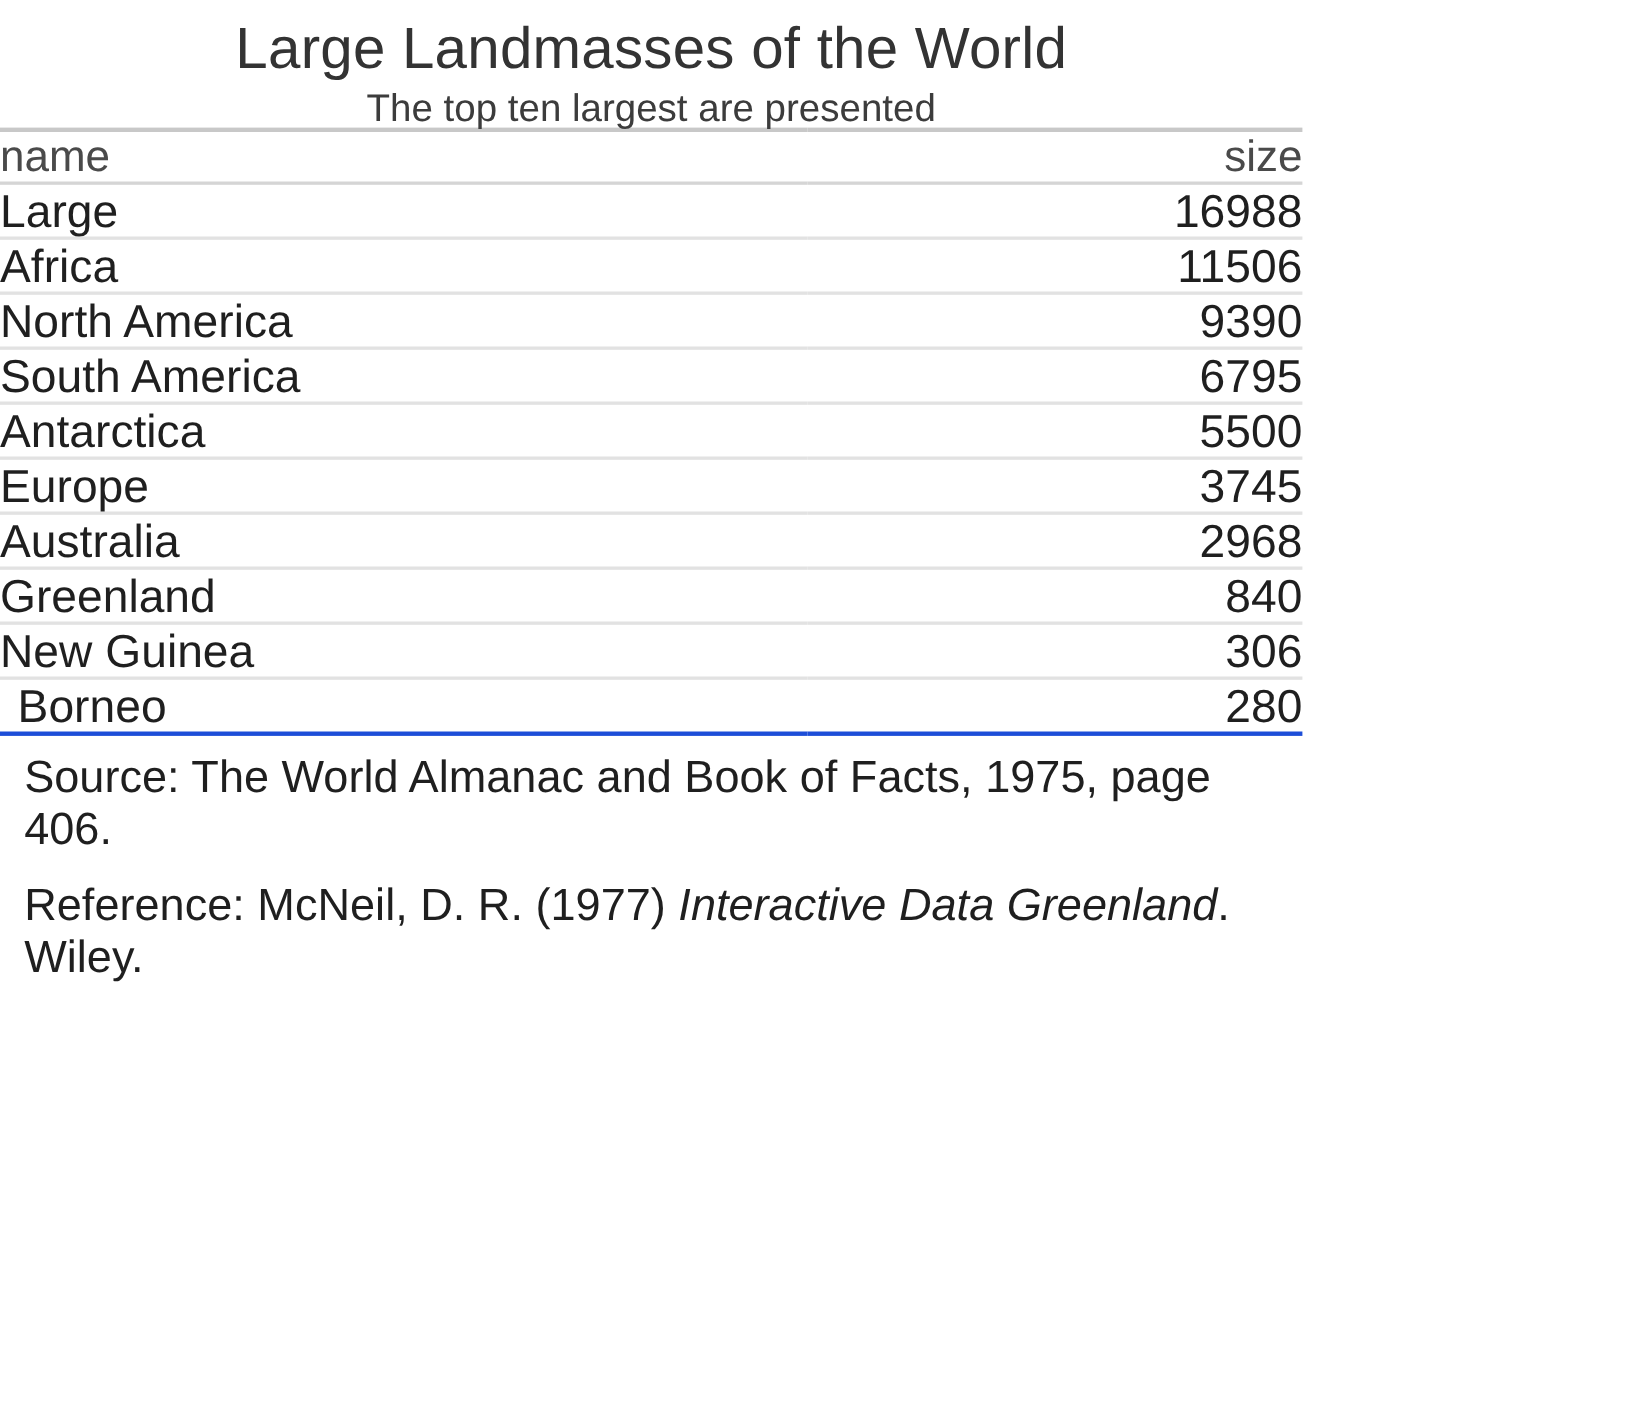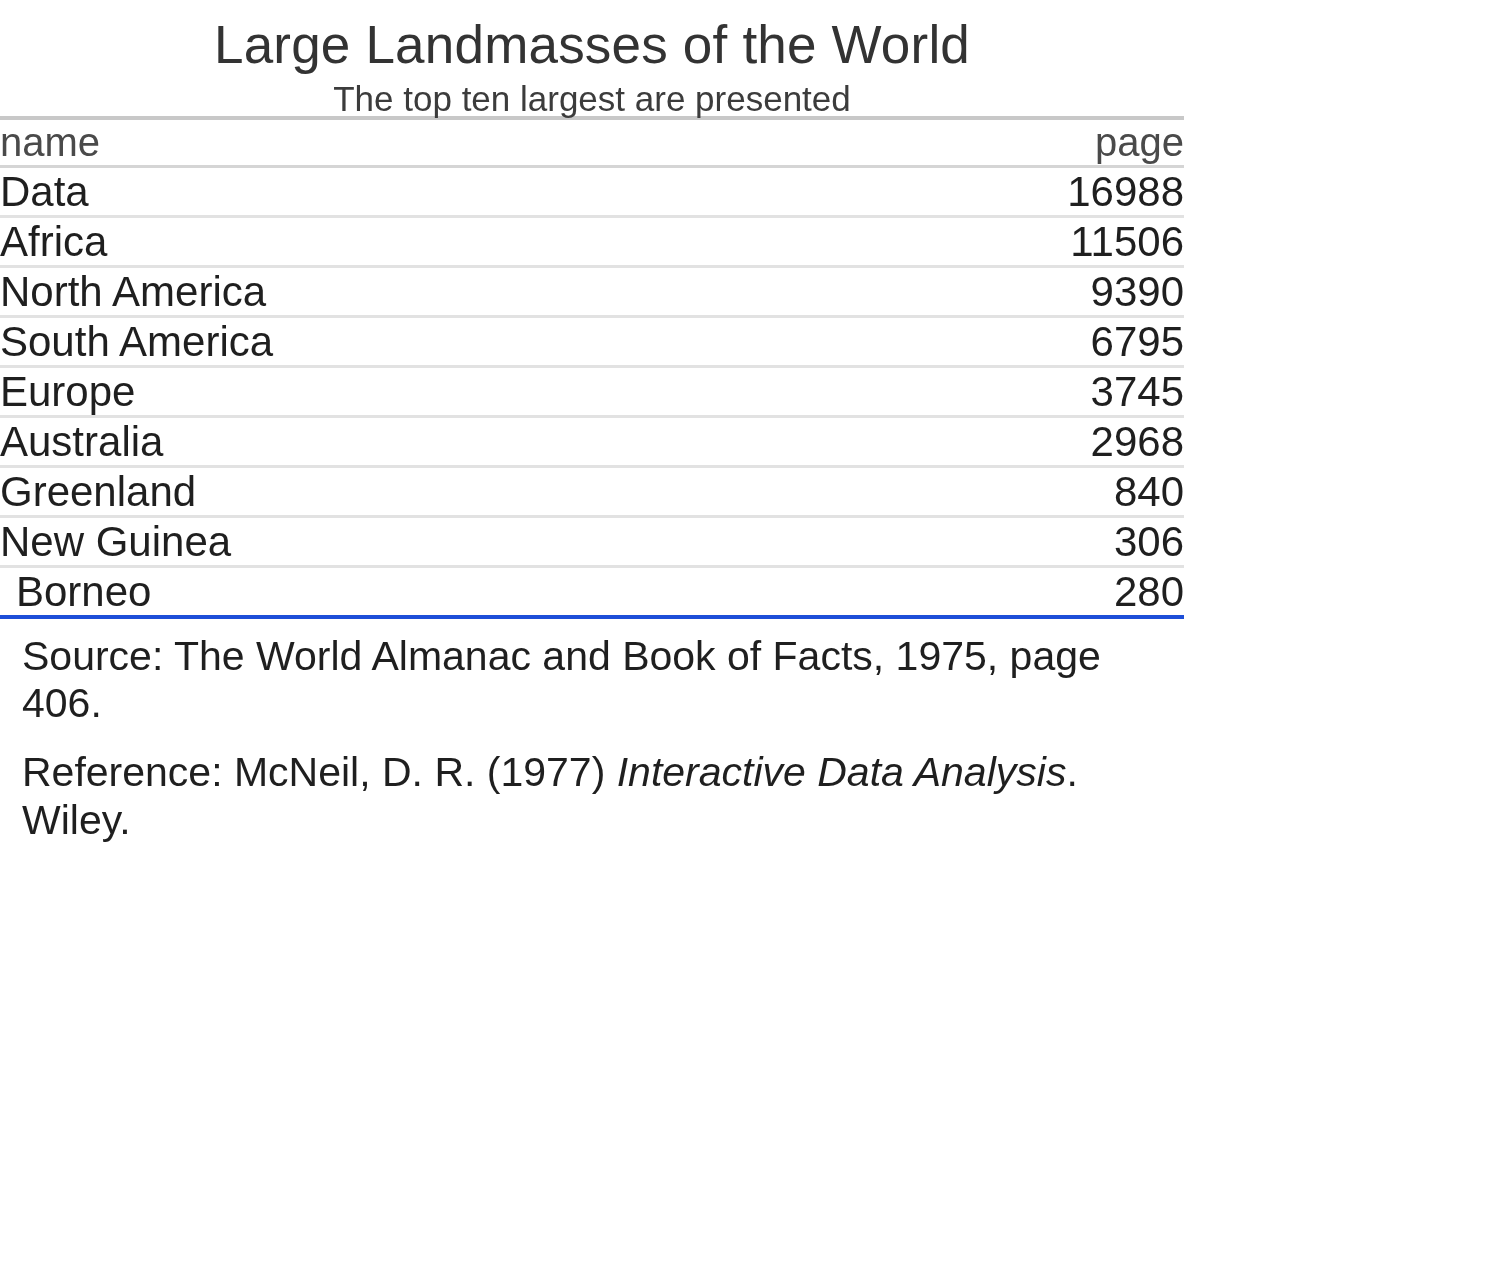--- a/index.html
+++ b/index.html
@@ -98,39 +98,43 @@
   </div>
 
   <table class="gt">
     <colgroup>
       <col style="width:62%">
       <col style="width:38%">
     </colgroup>
     <thead>
       <tr class="colheads">
         <th class="col-name">name</th>
-        <th class="col-size">page</th>
+        <th class="col-size">size</th>
       </tr>
     </thead>
     <tbody>
       <tr>
-        <td class="cell-name">Data</td>
+        <td class="cell-name">Large</td>
         <td class="cell-size">16988</td>
       </tr>
       <tr>
         <td class="cell-name">Africa</td>
         <td class="cell-size">11506</td>
       </tr>
       <tr>
         <td class="cell-name">North America</td>
         <td class="cell-size">9390</td>
       </tr>
       <tr>
         <td class="cell-name">South America</td>
         <td class="cell-size">6795</td>
+      </tr>
+      <tr>
+        <td class="cell-name">Antarctica</td>
+        <td class="cell-size">5500</td>
       </tr>
       <tr>
         <td class="cell-name">Europe</td>
         <td class="cell-size">3745</td>
       </tr>
       <tr>
         <td class="cell-name">Australia</td>
         <td class="cell-size">2968</td>
       </tr>
       <tr>
@@ -143,16 +147,16 @@
       </tr>
       <tr>
         <td class="cell-name">Borneo</td>
         <td class="cell-size">280</td>
       </tr>
     </tbody>
   </table>
 
   <div class="gt-footnotes">
     <div class="gt-source-note">Source: The World Almanac and Book of Facts, 1975, page 406.</div>
-    <div class="gt-source-note second"><span>Reference: McNeil, D. R. (1977) </span><span class="ital">Interactive Data Analysis</span><span>. Wiley.</span></div>
+    <div class="gt-source-note second"><span>Reference: McNeil, D. R. (1977) </span><span class="ital">Interactive Data Greenland</span><span>. Wiley.</span></div>
   </div>
 
 </div>
 
 </body></html>

